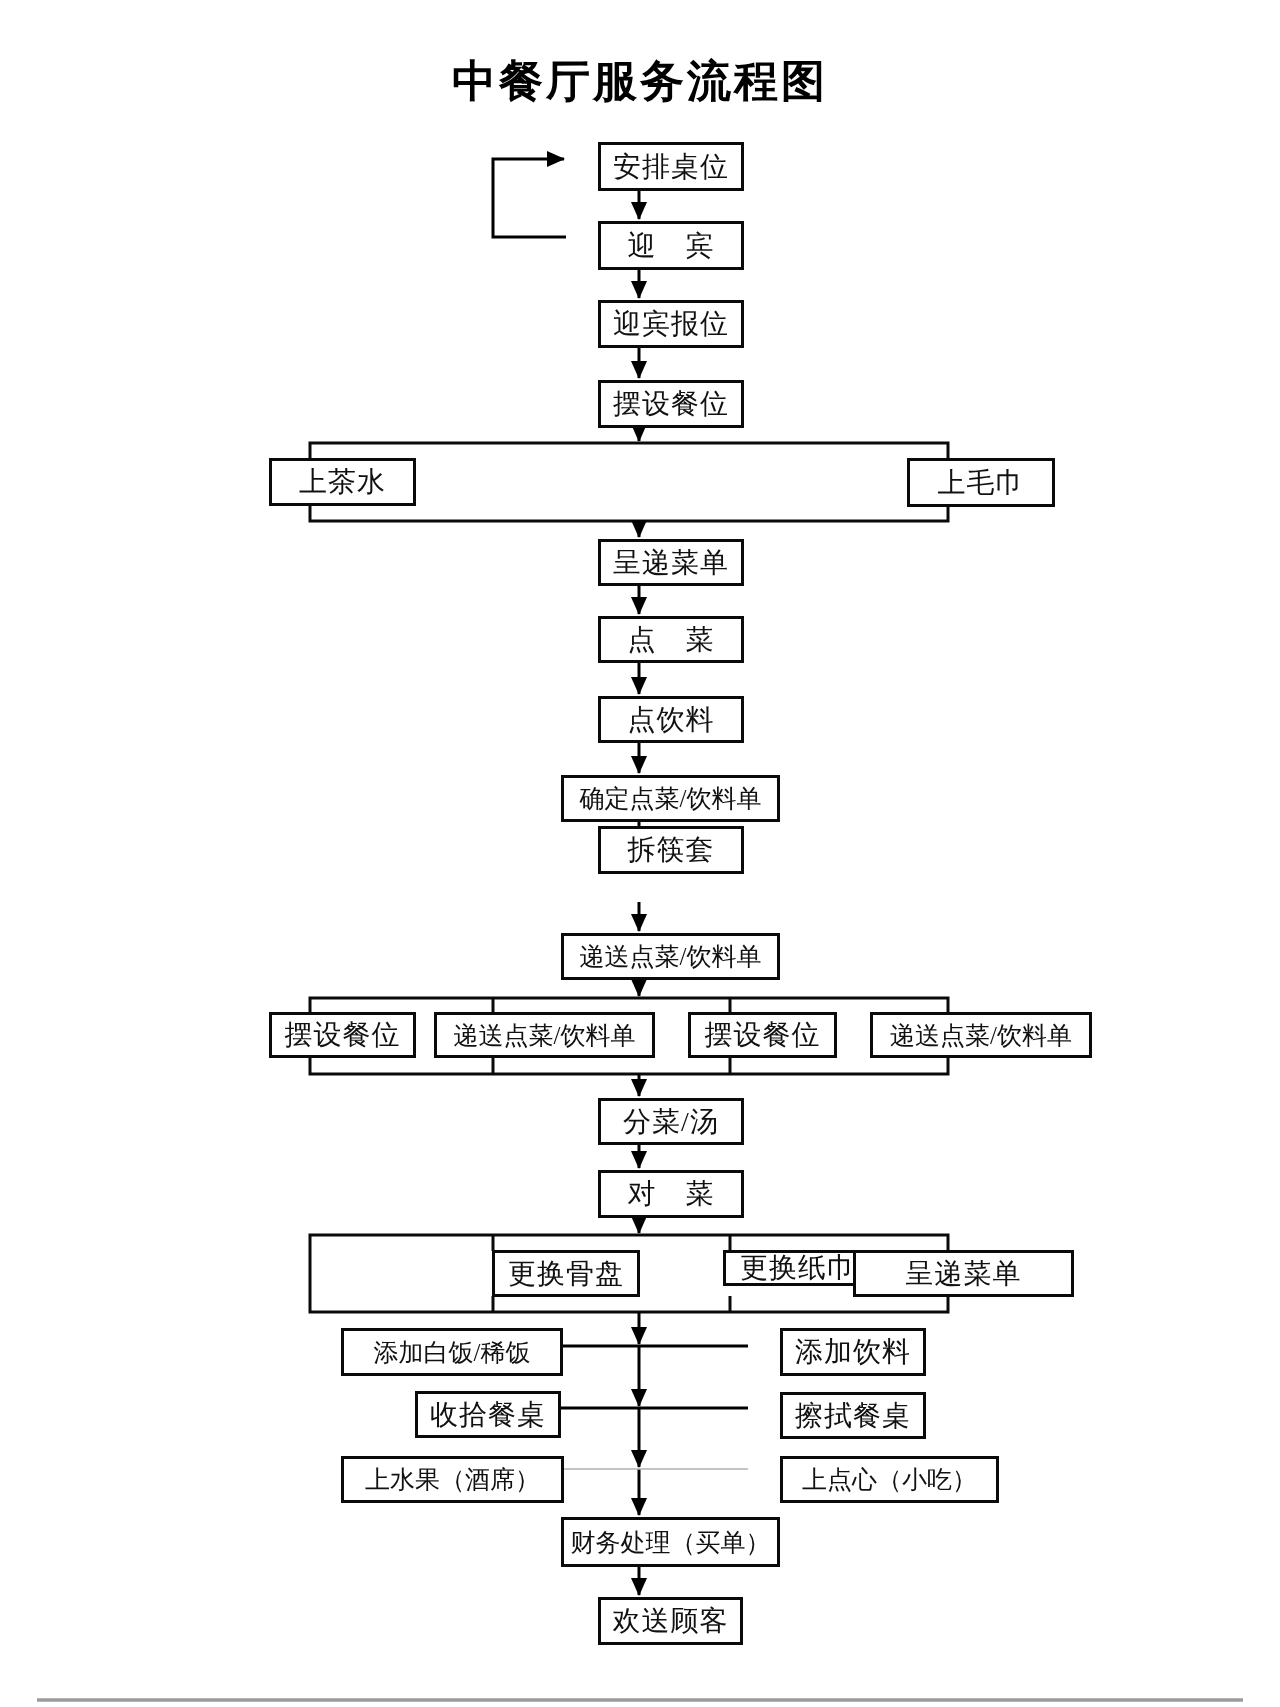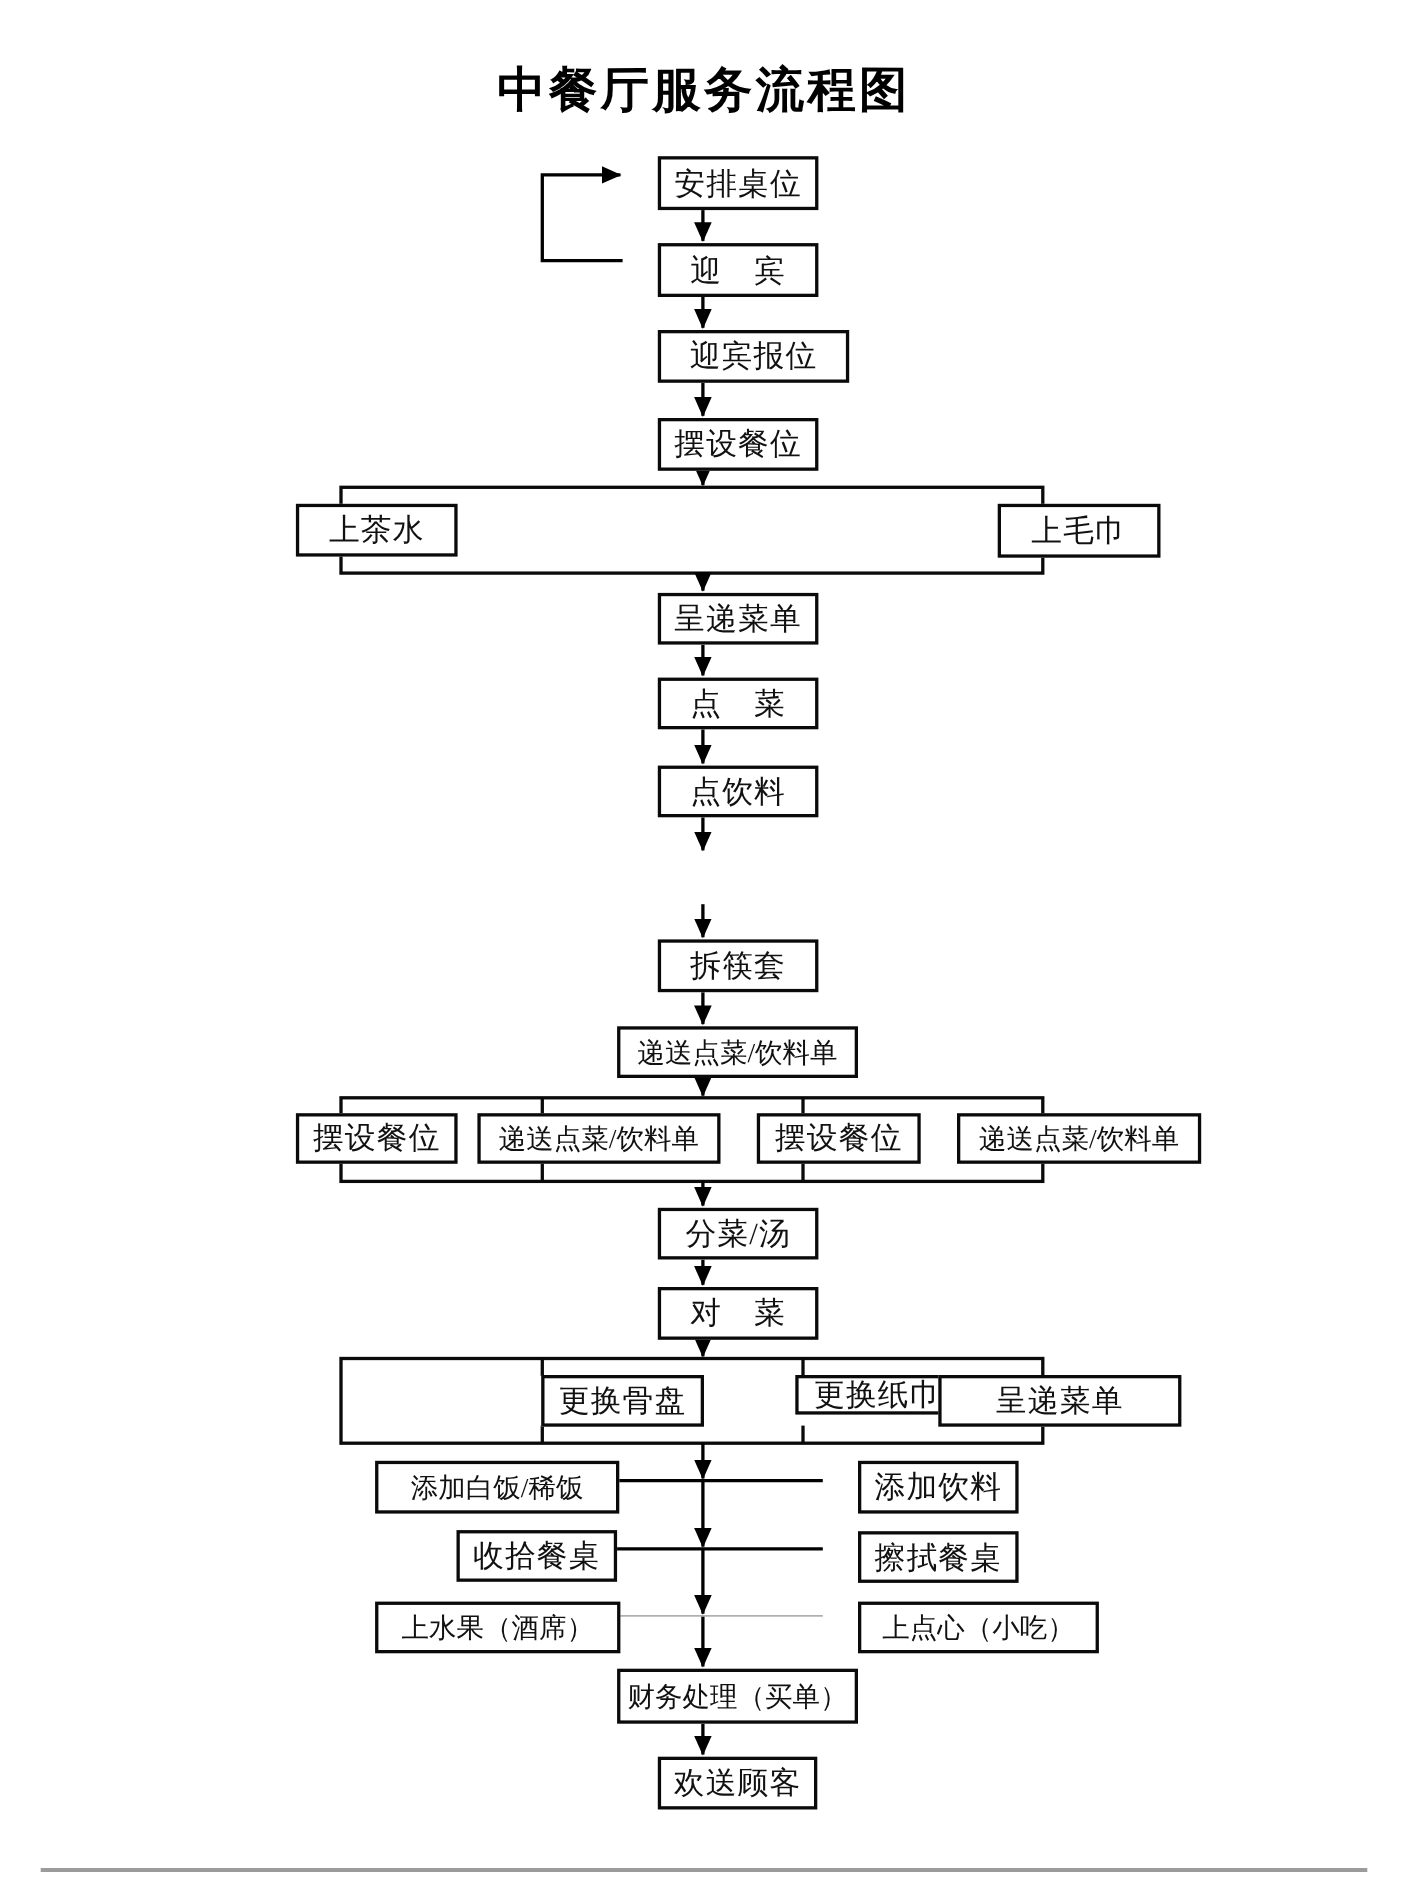--- a/index.html
+++ b/index.html
@@ -73,30 +73,31 @@
       <line x1="531" y1="1346" x2="748" y2="1346" stroke="#000" stroke-width="3"></line>
       <line x1="529" y1="1408" x2="748" y2="1408" stroke="#000" stroke-width="3"></line>
       <line x1="532" y1="1469" x2="748" y2="1469" stroke="#b0b0b0" stroke-width="1.5"></line>
     </g>
 
     <line x1="37" y1="1700" x2="1243" y2="1700" stroke="#9b9b9b" stroke-width="3.5"></line>
   </svg>
 
   <div class="node" style="left:566px;top:142px;width:146px;height:49px">安排桌位</div>
   <div class="node" style="left:566px;top:221px;width:146px;height:49px">迎　宾</div>
-  <div class="node" style="left:566px;top:300px;width:174px;height:48px">迎宾报位</div>
+  <div class="node" style="left:566px;top:300px;width:146px;height:48px">迎宾报位</div>
   <div class="node" style="left:566px;top:380px;width:146px;height:48px">摆设餐位</div>
 
   <div class="node" style="left:237px;top:458px;width:147px;height:48px">上茶水</div>
   <div class="node" style="left:875px;top:458px;width:148px;height:49px">上毛巾</div>
 
   <div class="node" style="left:566px;top:539px;width:146px;height:47px">呈递菜单</div>
   <div class="node" style="left:566px;top:616px;width:146px;height:47px">点　菜</div>
   <div class="node" style="left:566px;top:696px;width:146px;height:47px">点饮料</div>
-  <div class="node" style="left:566px;top:854px;width:146px;height:48px">拆筷套</div>
+  <div class="node sm" style="left:529px;top:775px;width:219px;height:47px">确定点菜/饮料单</div>
+  <div class="node" style="left:566px;top:826px;width:146px;height:48px">拆筷套</div>
   <div class="node sm" style="left:529px;top:933px;width:219px;height:47px">递送点菜/饮料单</div>
 
   <div class="node" style="left:237px;top:1012px;width:147px;height:46px">摆设餐位</div>
   <div class="node sm" style="left:402px;top:1012px;width:221px;height:46px">递送点菜/饮料单</div>
   <div class="node" style="left:656px;top:1012px;width:149px;height:46px">摆设餐位</div>
   <div class="node sm" style="left:838px;top:1012px;width:222px;height:46px">递送点菜/饮料单</div>
 
   <div class="node" style="left:566px;top:1098px;width:146px;height:47px">分菜/汤</div>
   <div class="node" style="left:566px;top:1170px;width:146px;height:48px">对　菜</div>
 

